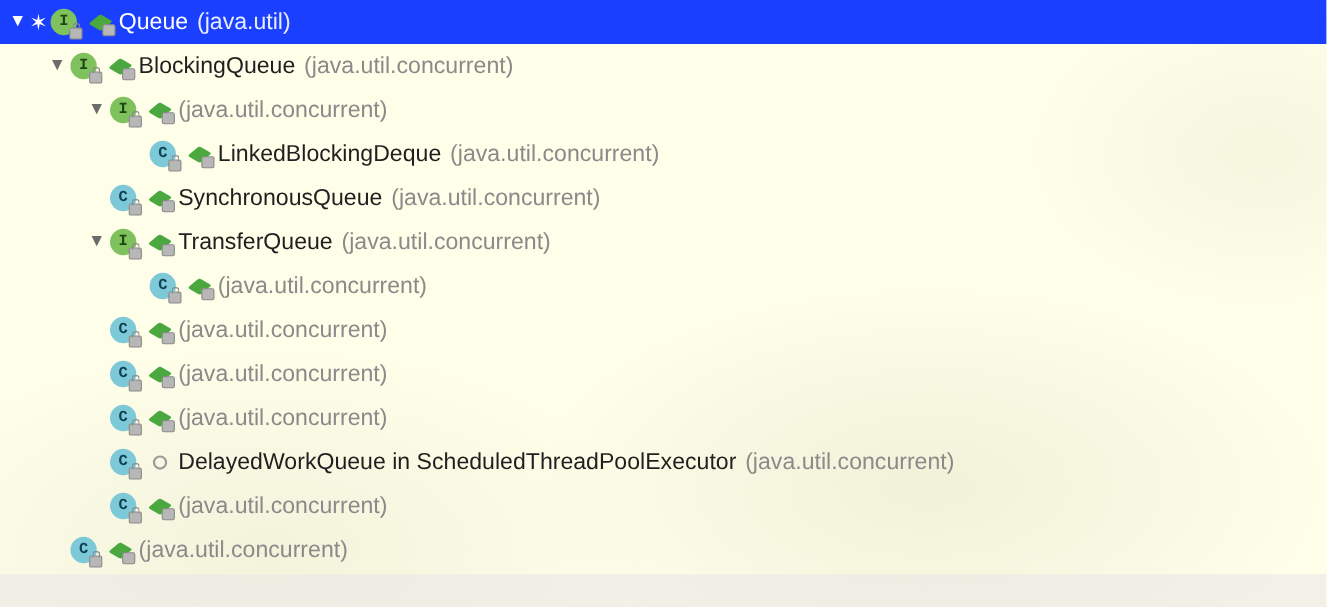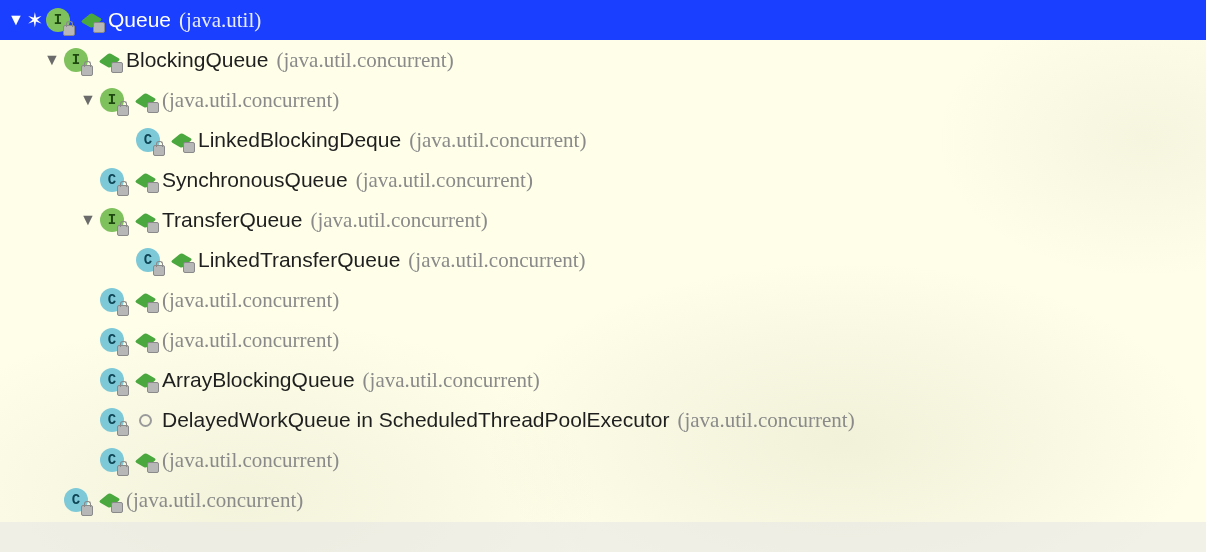--- a/index.html
+++ b/index.html
@@ -114,21 +114,21 @@
     position:relative;
   }
   .vis.package::before{
     content:"";
     width:9px;height:9px;
     border:2px solid #9a9a9a;
     border-radius:50%;
     background:transparent;
   }
   .name { color:#1f1f1f; margin-right:8px;text-align:right; }
-  .pkg  { color:#8a8a8a;font-family:Liberation Serif, serif; }
+  .pkg  { color:#8a8a8a; }
   .footer {
     position:absolute;
     left:0; right:0; bottom:0;
     height:30px;
     background: rgba(230,230,230,0.55);
   }
 </style>
 </head>
 <body>
 
@@ -185,46 +185,44 @@
       <span class="name">TransferQueue</span>
       <span class="pkg">(java.util.concurrent)</span>
     </div>
     <div class="row">
       <span class="indent"></span>
       <span class="indent"></span>
       <span class="indent"></span>
       <span class="arrow spacer">▼</span>
       <span class="type-badge C">C<span class="lock"></span></span>
       <span class="vis public"></span>
-      <span class="name">LinkedTransferQueue</span>
-      <span class="pkg">(java.util.concurrent)</span>
-    </div>
-    <div class="row">
-      <span class="indent"></span>
-      <span class="indent"></span>
-      <span class="arrow spacer">▼</span>
-      <span class="type-badge C">C<span class="lock"></span></span>
-      <span class="vis public"></span>
-      <span class="pkg">(java.util.concurrent)</span>
-    </div>
-    <div class="row">
-      <span class="indent"></span>
-      <span class="indent"></span>
-      <span class="arrow spacer">▼</span>
-      <span class="type-badge C">C<span class="lock"></span></span>
-      <span class="vis public"></span>
-      <span class="pkg">(java.util.concurrent)</span>
-    </div>
-    <div class="row">
-      <span class="indent"></span>
-      <span class="indent"></span>
-      <span class="arrow spacer">▼</span>
-      <span class="type-badge C">C<span class="lock"></span></span>
-      <span class="vis public"></span>
-      <span class="name">ArrayBlockingQueue</span>
+      <span class="pkg">(java.util.concurrent)</span>
+    </div>
+    <div class="row">
+      <span class="indent"></span>
+      <span class="indent"></span>
+      <span class="arrow spacer">▼</span>
+      <span class="type-badge C">C<span class="lock"></span></span>
+      <span class="vis public"></span>
+      <span class="pkg">(java.util.concurrent)</span>
+    </div>
+    <div class="row">
+      <span class="indent"></span>
+      <span class="indent"></span>
+      <span class="arrow spacer">▼</span>
+      <span class="type-badge C">C<span class="lock"></span></span>
+      <span class="vis public"></span>
+      <span class="pkg">(java.util.concurrent)</span>
+    </div>
+    <div class="row">
+      <span class="indent"></span>
+      <span class="indent"></span>
+      <span class="arrow spacer">▼</span>
+      <span class="type-badge C">C<span class="lock"></span></span>
+      <span class="vis public"></span>
       <span class="pkg">(java.util.concurrent)</span>
     </div>
     <div class="row">
       <span class="indent"></span>
       <span class="indent"></span>
       <span class="arrow spacer">▼</span>
       <span class="type-badge C">C<span class="lock"></span></span>
       <span class="vis package"></span>
       <span class="name">DelayedWorkQueue in ScheduledThreadPoolExecutor</span>
       <span class="pkg">(java.util.concurrent)</span>

